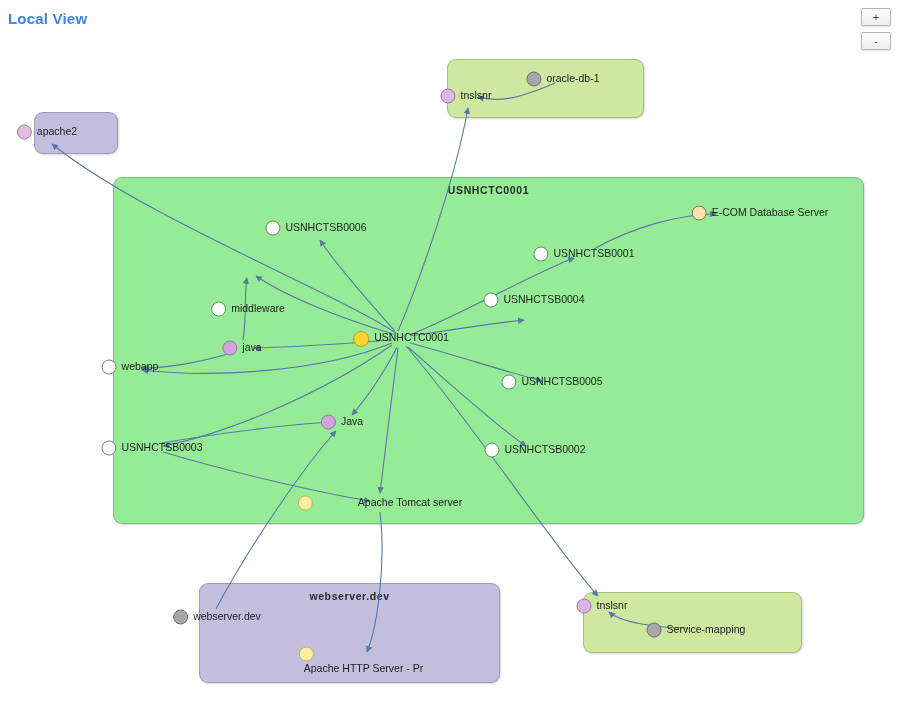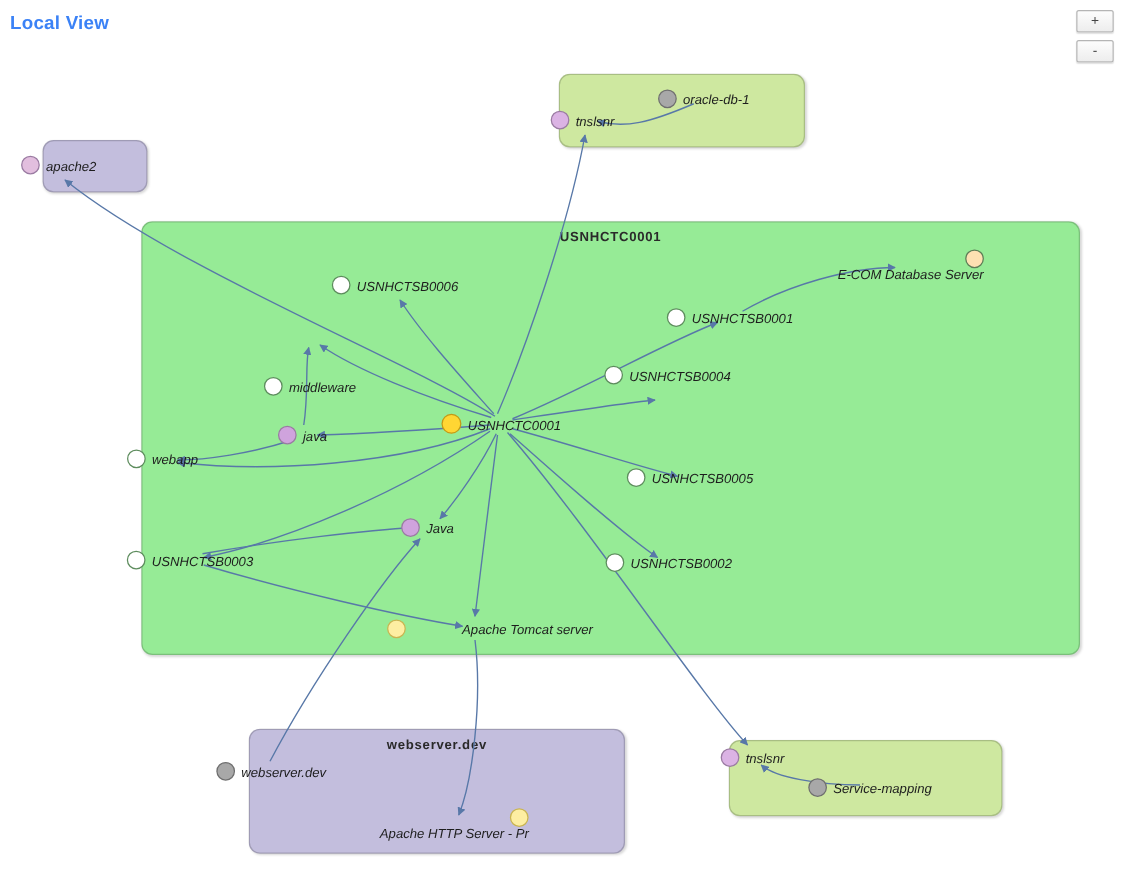--- a/index.html
+++ b/index.html
@@ -71,24 +71,23 @@
     text-align: center;
     font-size: 10.5px;
     font-weight: bold;
     color: #2a2a2a;
     letter-spacing: 0.6px;
   }
   
   .node {
     position: absolute;
     display: flex;
-    align-items: flex-end;
+    align-items: flex-start;
     transform: translate(-50%, -50%);
     white-space: nowrap;
-    font-style: italic;
   }
   .node .dot {
     width: 15px; height: 15px;
     border-radius: 50%;
     border: 1px solid #5d7c56;
     flex: 0 0 auto;
   }
   .node .nlabel {
     margin-left: 5px;
     font-size: 10.5px;
@@ -183,21 +182,21 @@
           <span class="nlabel">webapp</span>
         </div>
         <div class="node big" style="left: 401px; top: 339px;">
           <span class="dot" style="background: rgb(255, 214, 51); border-color: rgb(195, 154, 22);"></span>
           <span class="nlabel">USNHCTC0001</span>
         </div>
         <div class="node" style="left: 584px; top: 254px;">
           <span class="dot" style="background: rgb(255, 255, 255); border-color: rgb(93, 140, 93);"></span>
           <span class="nlabel">USNHCTSB0001</span>
         </div>
-        <div class="node" style="left: 726px; top: 213px; flex-direction: column;">
+        <div class="node" style="left: 760px; top: 213px;">
           <span class="dot" style="background: rgb(253, 224, 178);"></span>
           <span class="nlabel">E-COM Database Server</span>
         </div>
         <div class="node" style="left: 534px; top: 300px;">
           <span class="dot" style="background: rgb(255, 255, 255); border-color: rgb(93, 140, 93);"></span>
           <span class="nlabel">USNHCTSB0004</span>
         </div>
         <div class="node" style="left: 552px; top: 382px;">
           <span class="dot" style="background: rgb(255, 255, 255); border-color: rgb(93, 140, 93);"></span>
           <span class="nlabel">USNHCTSB0005</span>
@@ -207,21 +206,21 @@
           <span class="nlabel">USNHCTSB0002</span>
         </div>
         <div class="node" style="left: 342px; top: 422px;">
           <span class="dot" style="background: rgb(207, 163, 221); border-color: rgb(154, 123, 162);"></span>
           <span class="nlabel">Java</span>
         </div>
         <div class="node" style="left: 152px; top: 448px;">
           <span class="dot" style="background: rgb(255, 255, 255); border-color: rgb(93, 140, 93);"></span>
           <span class="nlabel">USNHCTSB0003</span>
         </div>
-        <div class="node" style="left: 392px; top: 503px; gap: 40px;">
+        <div class="node" style="left: 380px; top: 503px; gap: 40px;">
           <span class="dot" style="background: rgb(253, 238, 162); border-color: rgb(201, 180, 81);"></span>
           <span class="nlabel">Apache Tomcat server</span>
         </div>
         <div class="node" style="left: 217px; top: 617px;">
           <span class="dot" style="background: rgb(168, 168, 168); border-color: rgb(111, 111, 111);"></span>
           <span class="nlabel">webserver.dev</span>
         </div>
         <div class="node" style="left: 361px; top: 660px; flex-direction: column;">
           <span class="dot" style="background: rgb(253, 238, 162); border-color: rgb(201, 180, 81);"></span>
           <span class="nlabel">Apache HTTP Server - Pr</span>

